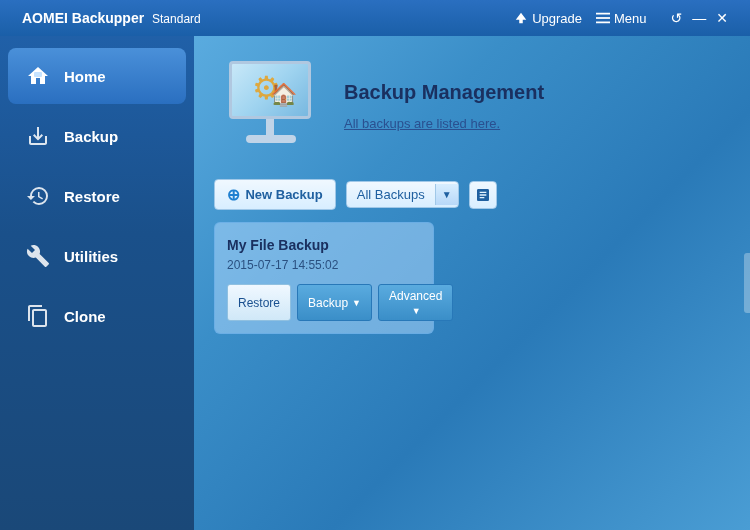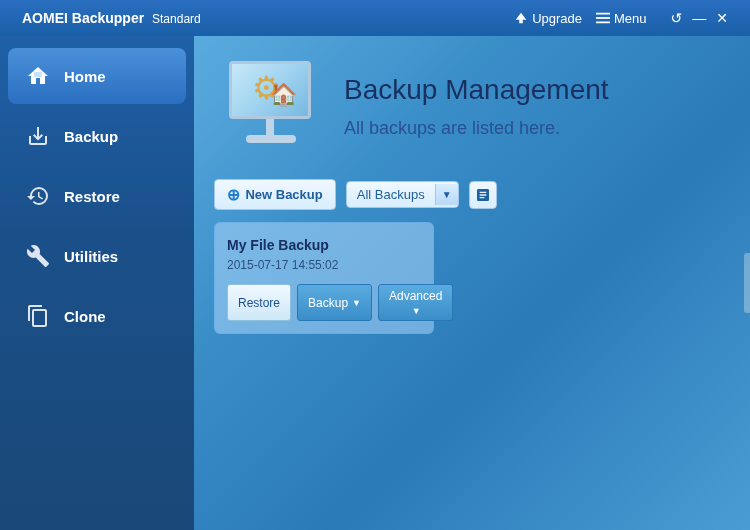--- a/index.html
+++ b/index.html
@@ -171,28 +171,29 @@
     .house-overlay {
       position: absolute;
       top: 18px;
       left: 38px;
       font-size: 22px;
       color: #2060b0;
       opacity: 0.9;
     }
 
     .header-text h2 {
-      font-size: 28px;
+      font-size: 20px;
       color: #1a3060;
-      font-weight: normal;
+      font-weight: bold;
       margin-bottom: 12px;
     }
     .header-text p {
-      font-size: 18px;
+      font-size: 13px;
       color: #2a5090;
+      text-decoration: underline;
     }
 
     
     .toolbar {
       display: flex;
       align-items: center;
       gap: 10px;
       padding: 8px 20px 12px 20px;
     }
     .btn-new-backup {

